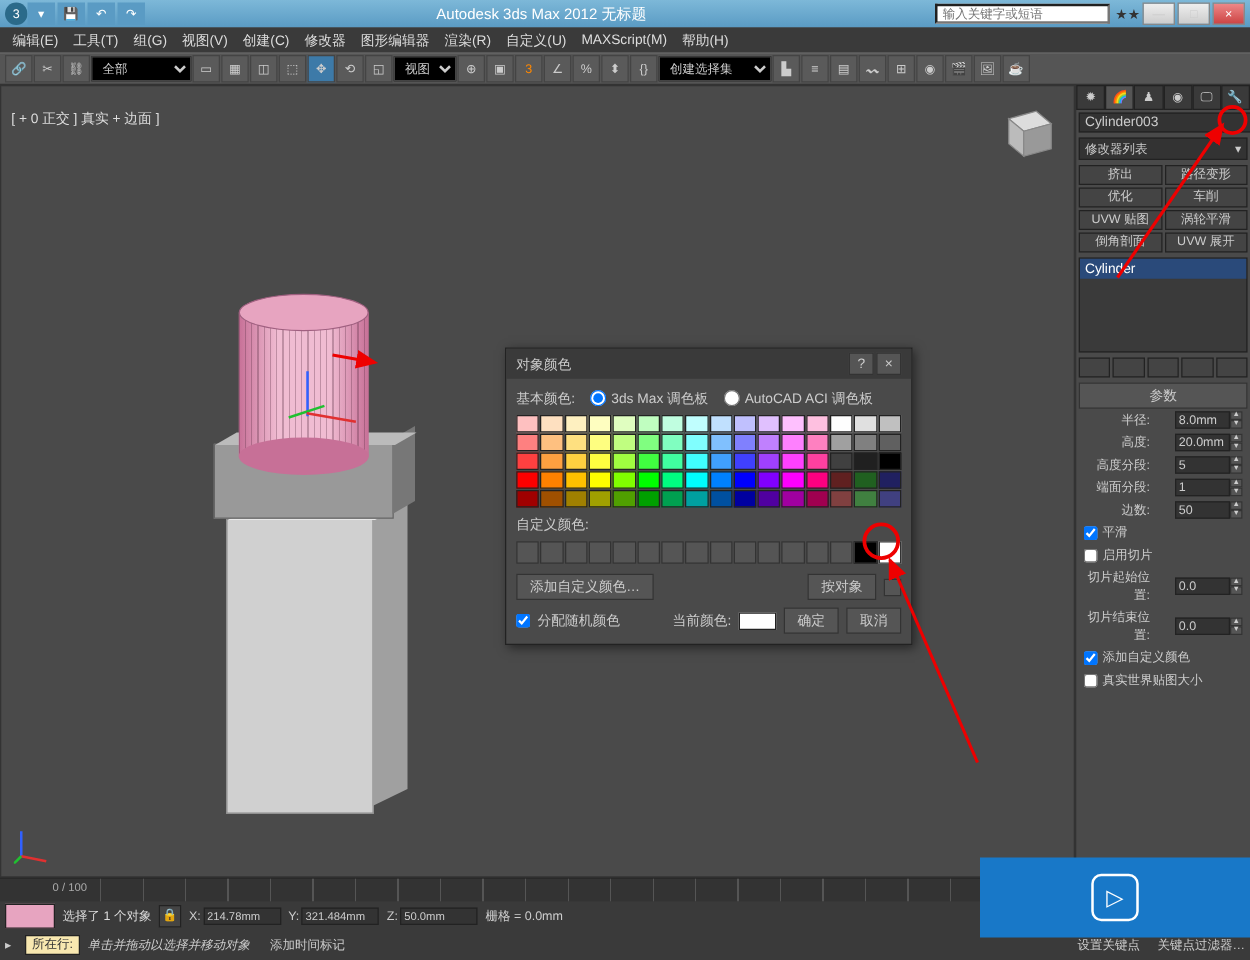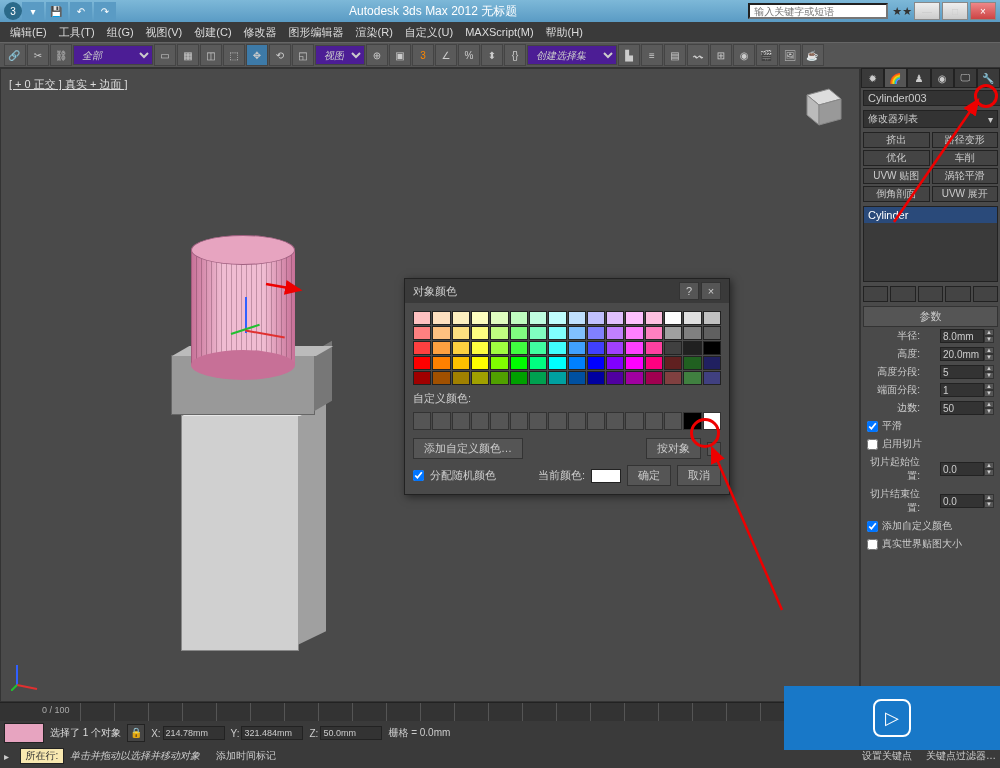--- a/index.html
+++ b/index.html
@@ -16,26 +16,26 @@
 .titlebar .wnd-close { background: linear-gradient(#e88,#c44); color: #fff; }
 
 
 .menubar { height: 20px; background: #3a3a3a; display: flex; align-items: center; padding: 0 4px; }
 .menubar span { padding: 0 6px; color: #ddd; font-size: 11px; cursor: default; }
 
 
 .main-toolbar { height: 26px; background: #555; display: flex; align-items: center; padding: 0 4px; gap: 1px; border-top: 1px solid #666; border-bottom: 1px solid #333; }
 .tbtn { width: 22px; height: 22px; background: #5a5a5a; border: 1px solid #444; display: flex; align-items: center; justify-content: center; font-size: 10px; color: #ccc; }
 .tbtn.active { background: #3d7aa8; }
-.tb-select { height: 20px; background: #4c1d95; border: 1px solid #444; color: #ccc; font-size: 10px; padding: 0 4px; width: 80px; font-style: italic; }
+.tb-select { height: 20px; background: #000000; border: 1px solid #444; color: #ccc; font-size: 10px; padding: 0 4px; width: 80px; }
 
 
 .main { display: flex; height: calc(100% - 68px - 66px); }
 .viewport { flex: 1; background: #4a4a4a; position: relative; border: 1px solid #333; }
-.vp-label { position: absolute; top: 8px; left: 8px; color: #ddd; font-size: 11px; text-decoration: underline; }
+.vp-label { position: absolute; top: 18px; left: 8px; color: #ddd; font-size: 11px; }
 .vp-cube { position: absolute; top: 10px; right: 10px; width: 54px; height: 54px; }
 .vp-axis { position: absolute; bottom: 10px; left: 10px; width: 30px; height: 30px; }
 
 
 .cylinder-top { position: absolute; left: 190px; top: 166px; width: 104px; height: 130px; }
 .cyl-cap { width: 104px; height: 30px; background: #e7a4c0; border-radius: 50%; position: absolute; top: 0; border:1px solid #a06080; }
 .cyl-body { width: 104px; height: 115px; background: linear-gradient(90deg, #c77097, #f0bcd2 30%, #f0bcd2 70%, #c77097); position: absolute; top: 15px; }
 .cyl-body::after { content:""; position:absolute; inset:0; background: repeating-linear-gradient(90deg, rgba(80,40,60,0.3) 0 1px, transparent 1px 5px); }
 .cyl-bottom-ellipse { width:104px; height:30px; border-radius:50%; background:#c77097; position:absolute; bottom:-15px; }
 .gizmo { position: absolute; left: 230px; top: 228px; width: 60px; height: 60px; z-index: 3; }
@@ -349,20 +349,31 @@
 </div>
 
 <div class="dlg">
   <div class="dlg-title">
     <span>对象颜色</span>
     <div class="dlg-spacer"></div>
     <div class="dlg-btn">?</div>
     <div class="dlg-btn">×</div>
   </div>
   <div class="dlg-body">
+    <div class="dlg-row">
+      <span>基本颜色:</span>
+      <label class="radio">
+          <input type="radio" checked="" style="">
+          <span>3ds Max 调色板</span>
+        </label>
+      <label class="radio">
+          <input type="radio" style="">
+          <span>AutoCAD ACI 调色板</span>
+        </label>
+    </div>
     <div class="palette" id="palette">
         <div class="c" style="background: rgb(254, 192, 192);"></div>
         <div class="c" style="background: rgb(254, 224, 192);"></div>
         <div class="c" style="background: rgb(254, 240, 192);"></div>
         <div class="c" style="background: rgb(254, 254, 192);"></div>
         <div class="c" style="background: rgb(224, 254, 192);"></div>
         <div class="c" style="background: rgb(192, 254, 192);"></div>
         <div class="c" style="background: rgb(192, 254, 224);"></div>
         <div class="c" style="background: rgb(192, 254, 254);"></div>
         <div class="c" style="background: rgb(192, 224, 254);"></div>

